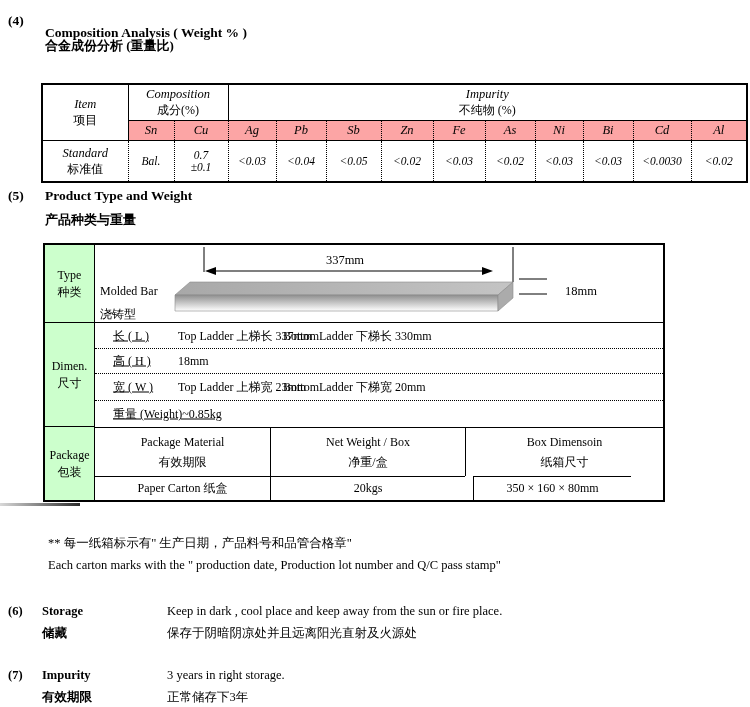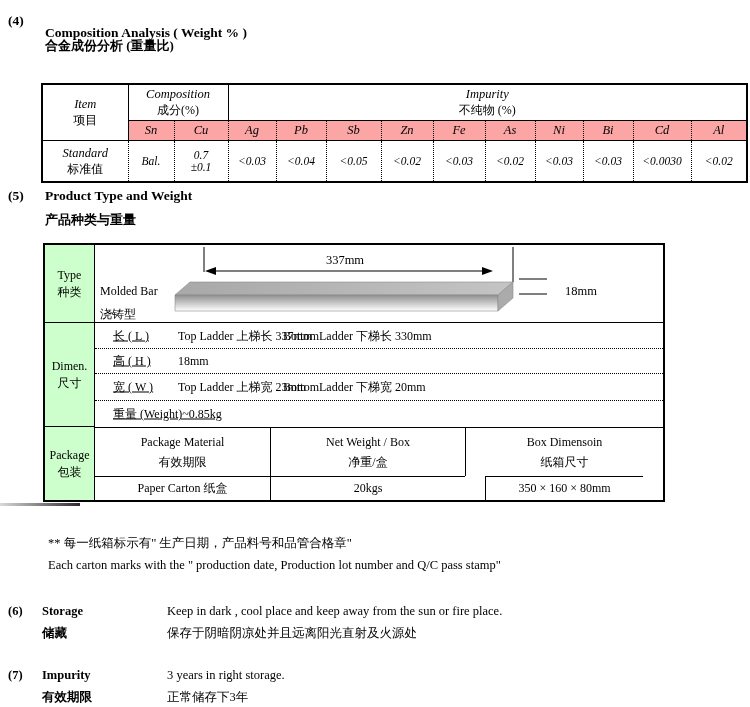--- a/index.html
+++ b/index.html
@@ -199,21 +199,21 @@
       <span>Net Weight / Box</span>
       <span>净重/盒</span>
     </div>
     <div class="pkg-cell solid-top solid-left" style="left:420px;top:182px;width:198px;height:49px;">
       <span>Box Dimensoin</span>
       <span>纸箱尺寸</span>
     </div>
 
     <div class="pkg-data solid-top" style="left:50px;top:231px;width:175px;height:24px;">Paper Carton  纸盒</div>
     <div class="pkg-data solid-top solid-left" style="left:225px;top:231px;width:195px;height:24px;">20kgs</div>
-    <div class="pkg-data solid-top solid-left" style="left:440px;top:231px;width:158px;height:24px;">350 × 160 × 80mm</div>
+    <div class="pkg-data solid-top solid-left" style="left:428px;top:231px;width:158px;height:24px;">350 × 160 × 80mm</div>
   </div>
 
   <div class="artifact"></div>
 
   <div class="note" style="left:48px;top:535px;">** 每一纸箱标示有" 生产日期，产品料号和品管合格章"</div>
   <div class="note" style="left:48px;top:558px;">Each carton marks with the " production date, Production lot number and Q/C pass stamp"</div>
 
   <div class="abs bold body12" style="left:8px;top:604px;">(6)</div>
   <div class="abs bold body12" style="left:42px;top:604px;">Storage</div>
   <div class="abs bold body12" style="left:42px;top:626px;">储藏</div>

